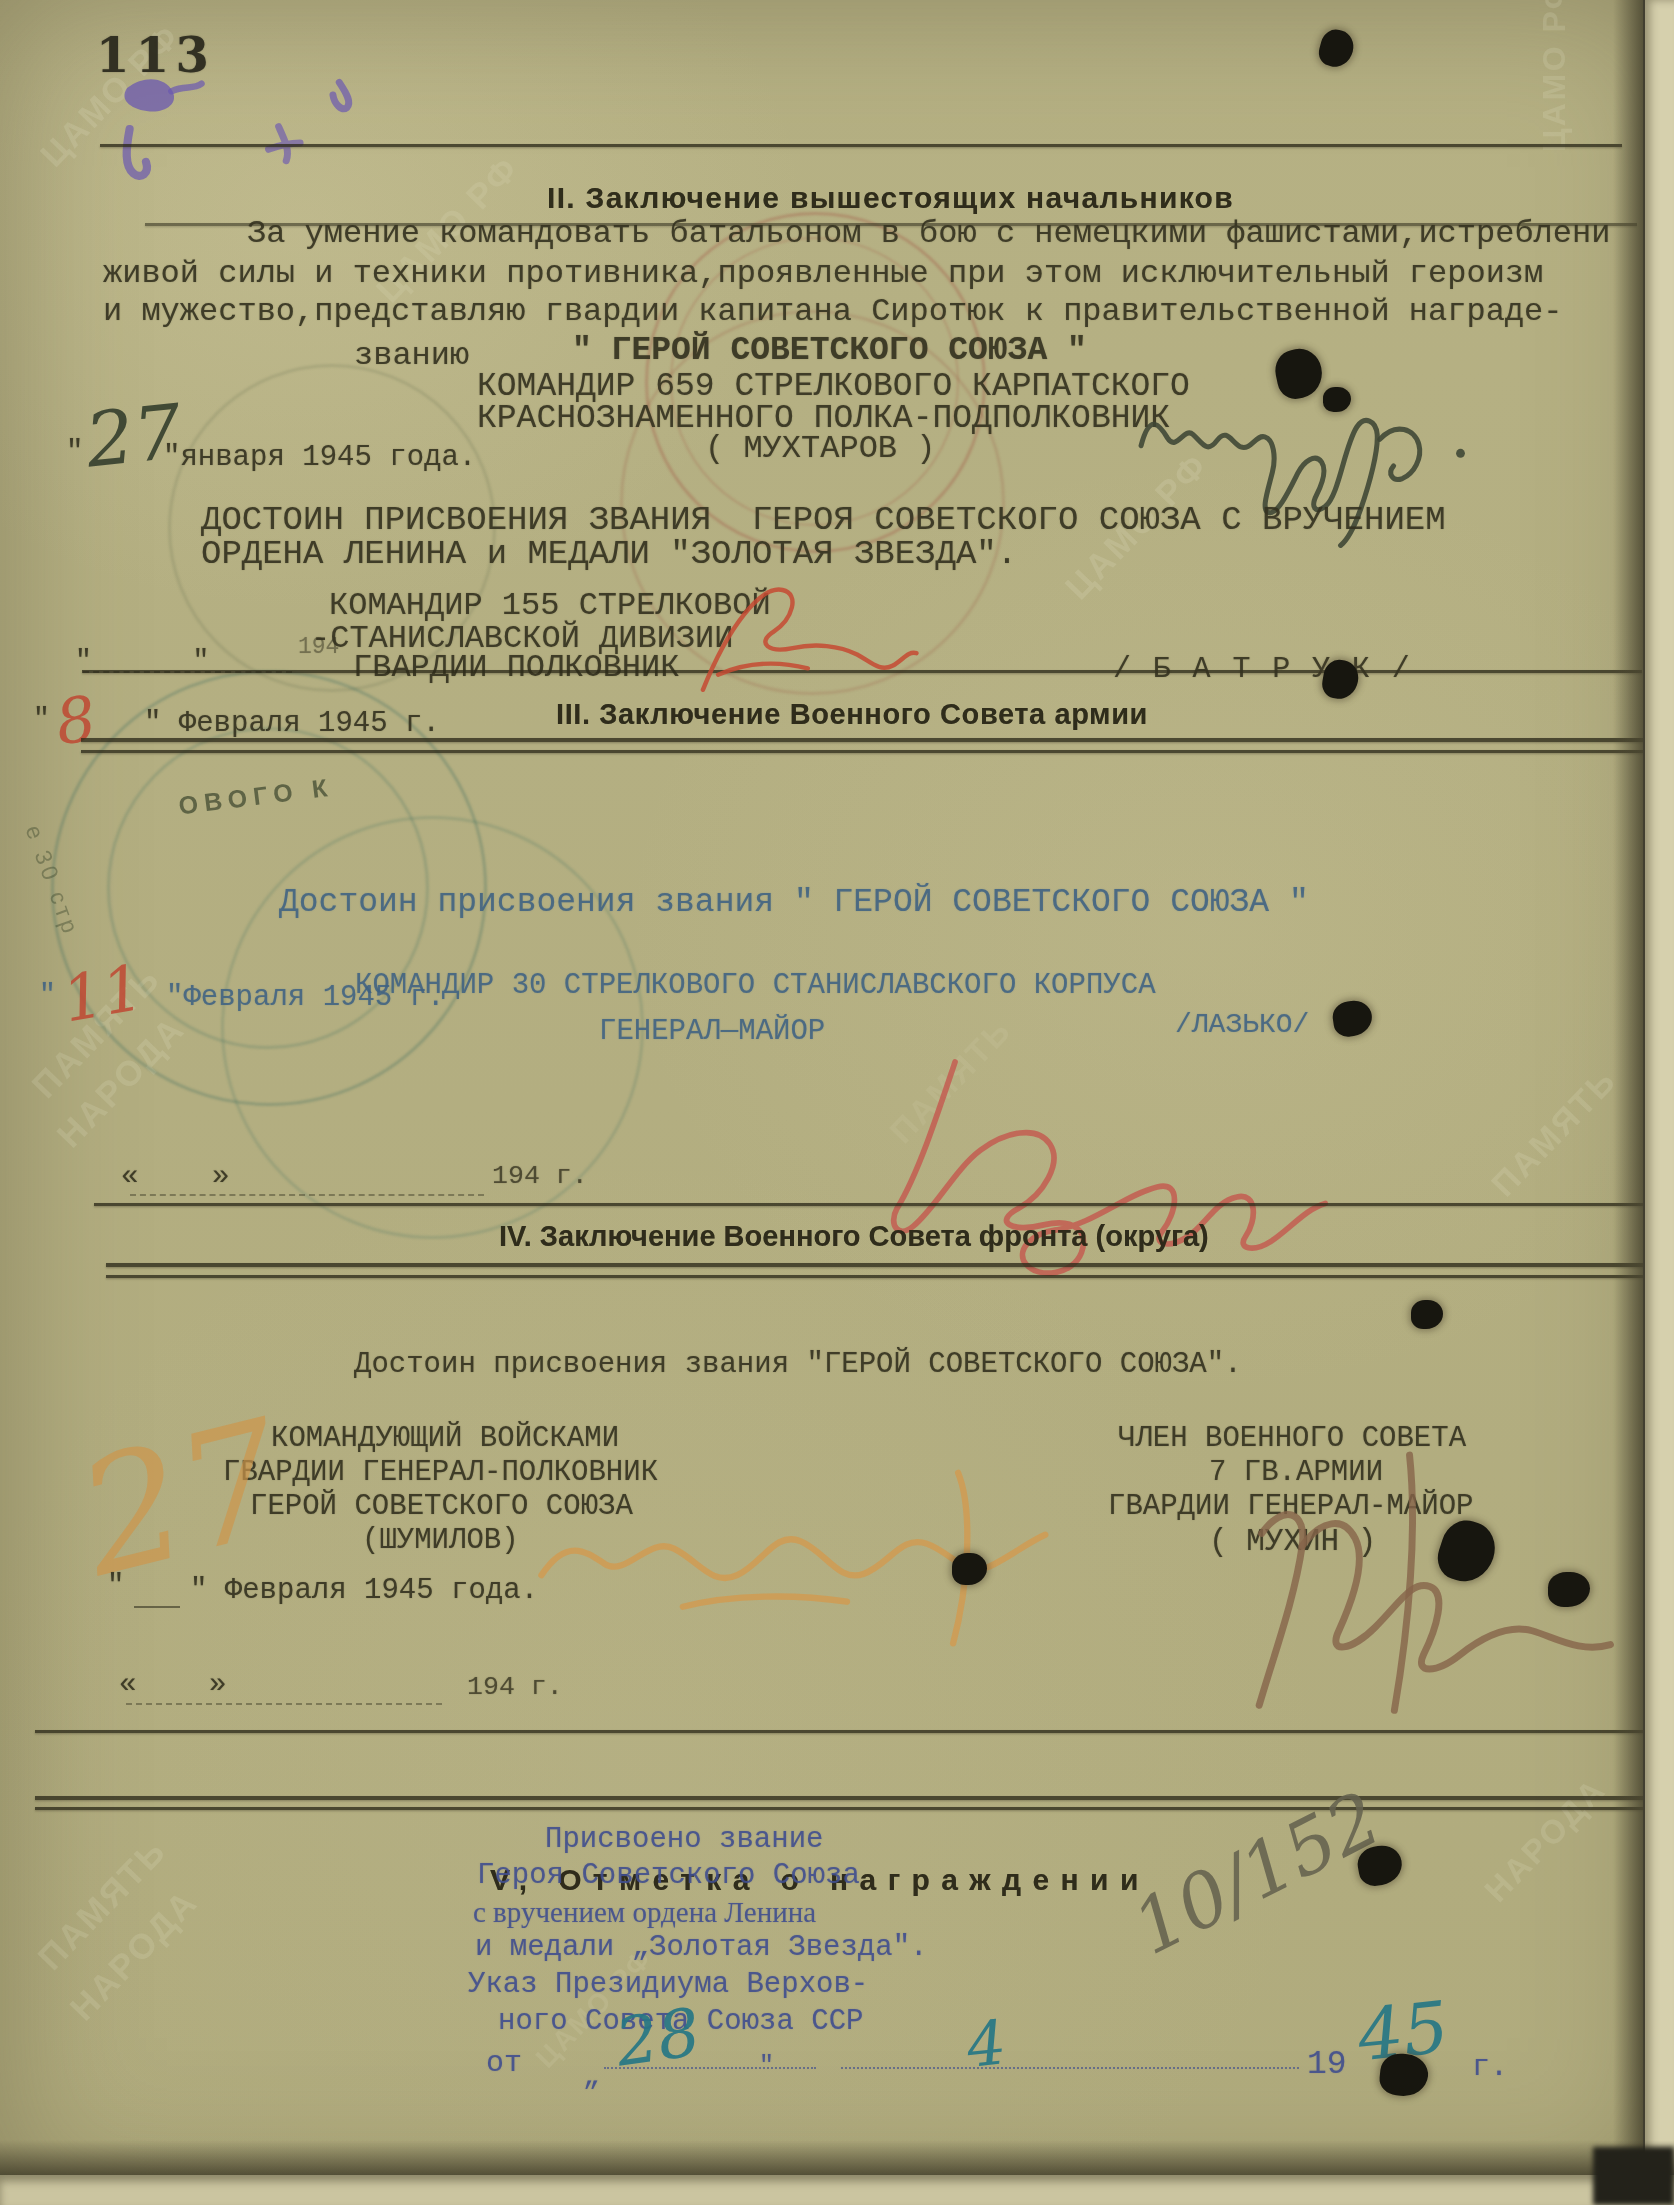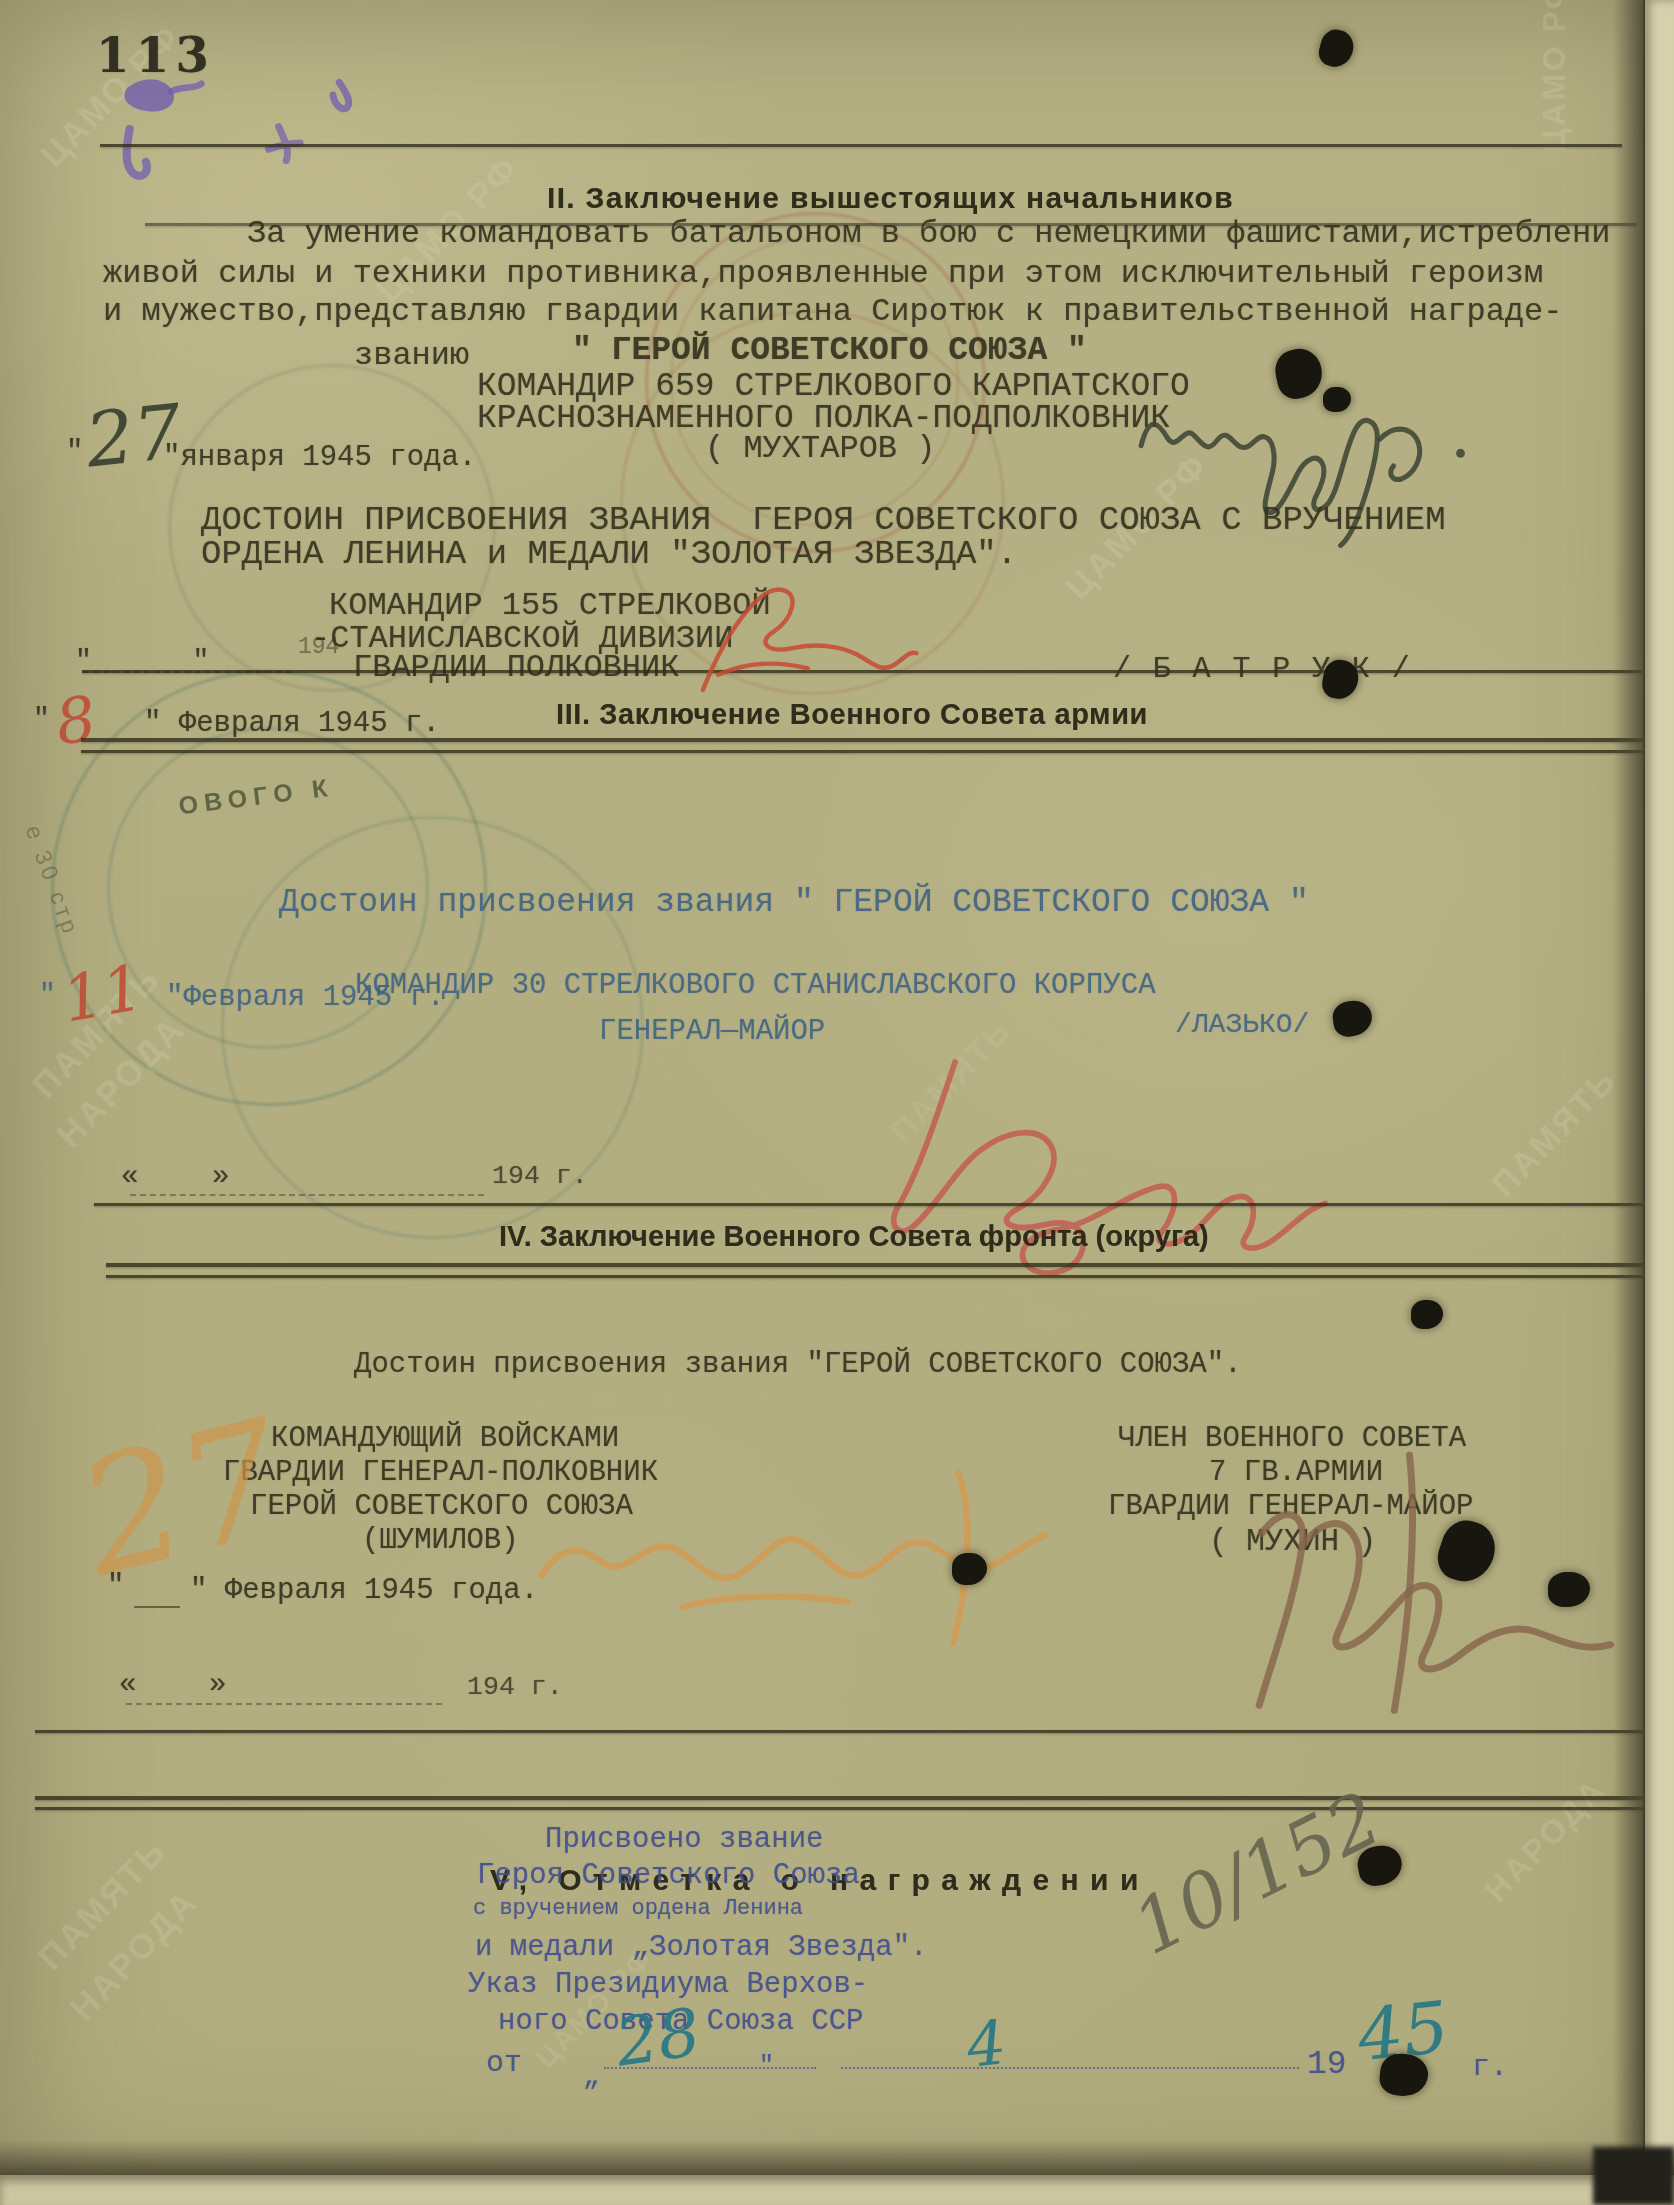--- a/index.html
+++ b/index.html
@@ -181,21 +181,21 @@
   <div class="dashes" style="left:126px;top:1703px;width:316px;border-bottom-style:dashed;opacity:.7;"></div>
   <div class="t mono" style="left:467px;top:1674px;font-size:26.6px;color:rgba(52,50,32,.7);">194 г.</div>
   <div class="rule" style="left:35px;top:1730px;width:1639px;"></div>
 
   <div class="t head" style="left:490px;top:1864px;font-size:30px;letter-spacing:11.4px;">V, Отметка о награждении</div>
   <div class="rule" style="left:35px;top:1796px;width:1639px;height:3.8px;"></div>
   <div class="rule" style="left:35px;top:1807px;width:1639px;"></div>
 
   <div class="t mono bluev" style="left:545px;top:1825px;font-size:29px;">Присвоено звание</div>
   <div class="t mono bluev" style="left:477px;top:1861px;font-size:29px;">Героя Советского Союза</div>
-  <div class="t mono bluev" style="left:473px;top:1897px;font-size:22px;">с вручением ордена Ленина</div>
+  <div class="t mono bluev" style="left:473px;top:1897px;font-size:29px;font-family:Liberation Serif, serif;">с вручением ордена Ленина</div>
   <div class="t mono bluev" style="left:475px;top:1933px;font-size:29px;">и медали „Золотая Звезда".</div>
   <div class="t mono bluev" style="left:468px;top:1970px;font-size:29px;">Указ Президиума Верхов-</div>
   <div class="t mono bluev" style="left:498px;top:2007px;font-size:29px;">ного Совета Союза ССР</div>
 
   <div class="t mono bluev" style="left:486px;top:2048px;font-size:30px;">от</div>
   <div class="t mono bluev" style="left:583px;top:2062px;font-size:28px;">„</div>
   <div class="t hand teal" style="left:616px;top:2003px;font-size:66px;transform:rotate(-8deg);">28</div>
   <div class="t mono bluev" style="left:759px;top:2054px;font-size:25px;">"</div>
   <div class="dotted" style="left:604px;top:2067px;width:212px;"></div>
   <div class="t hand teal" style="left:967px;top:2012px;font-size:61px;transform:rotate(-6deg);">4</div>

